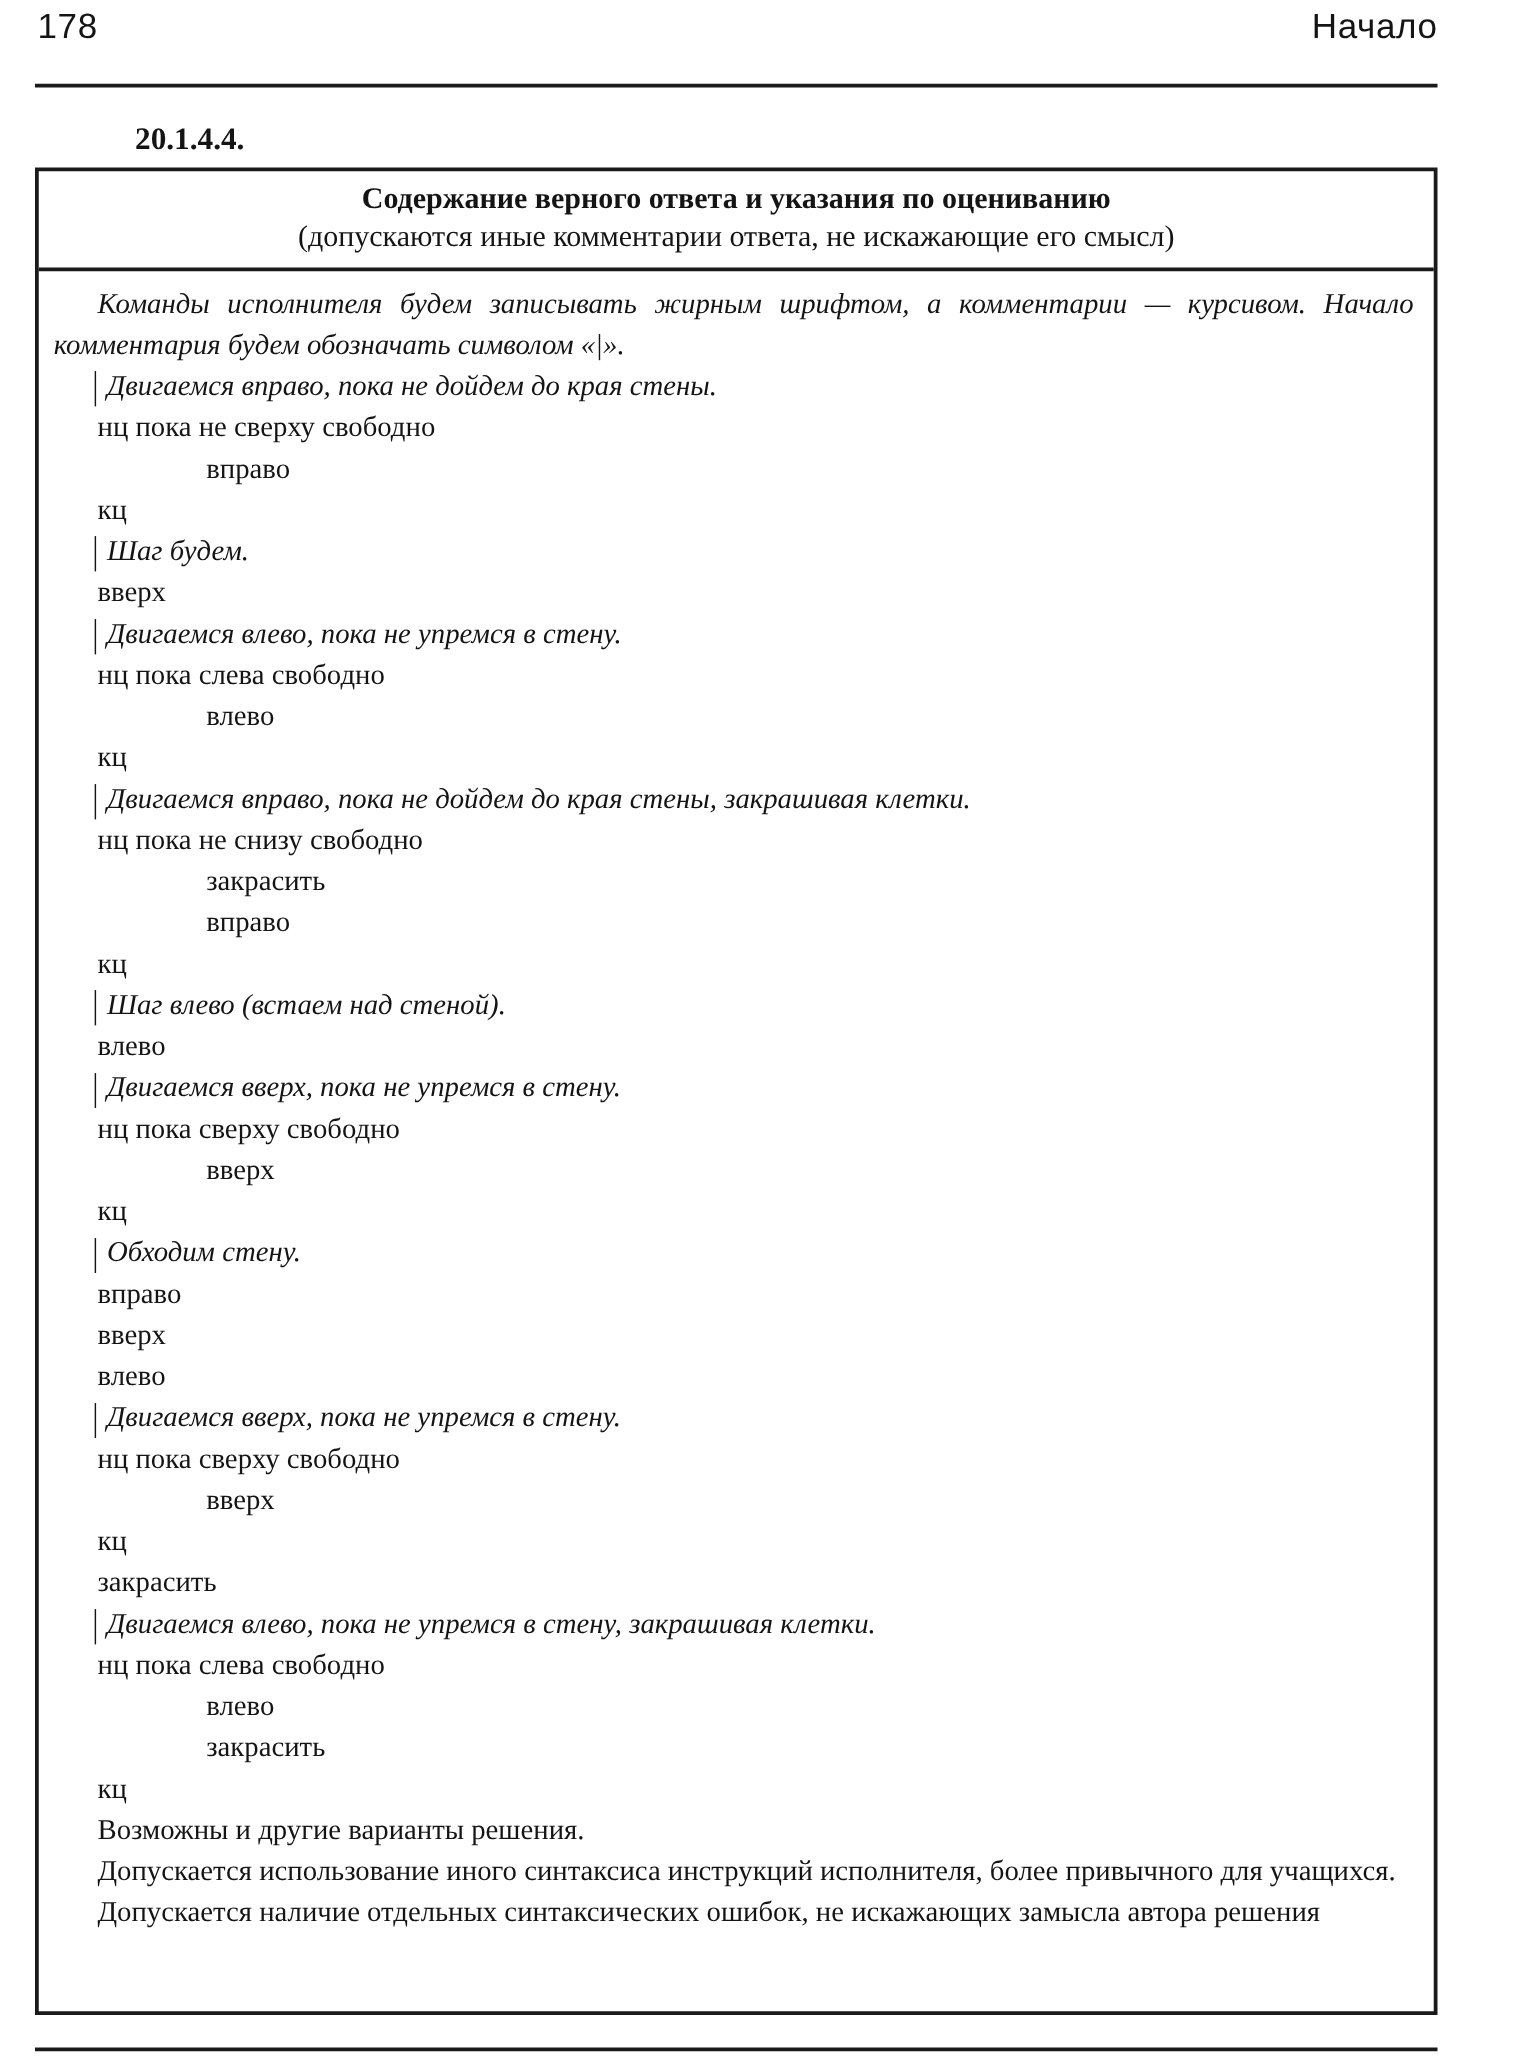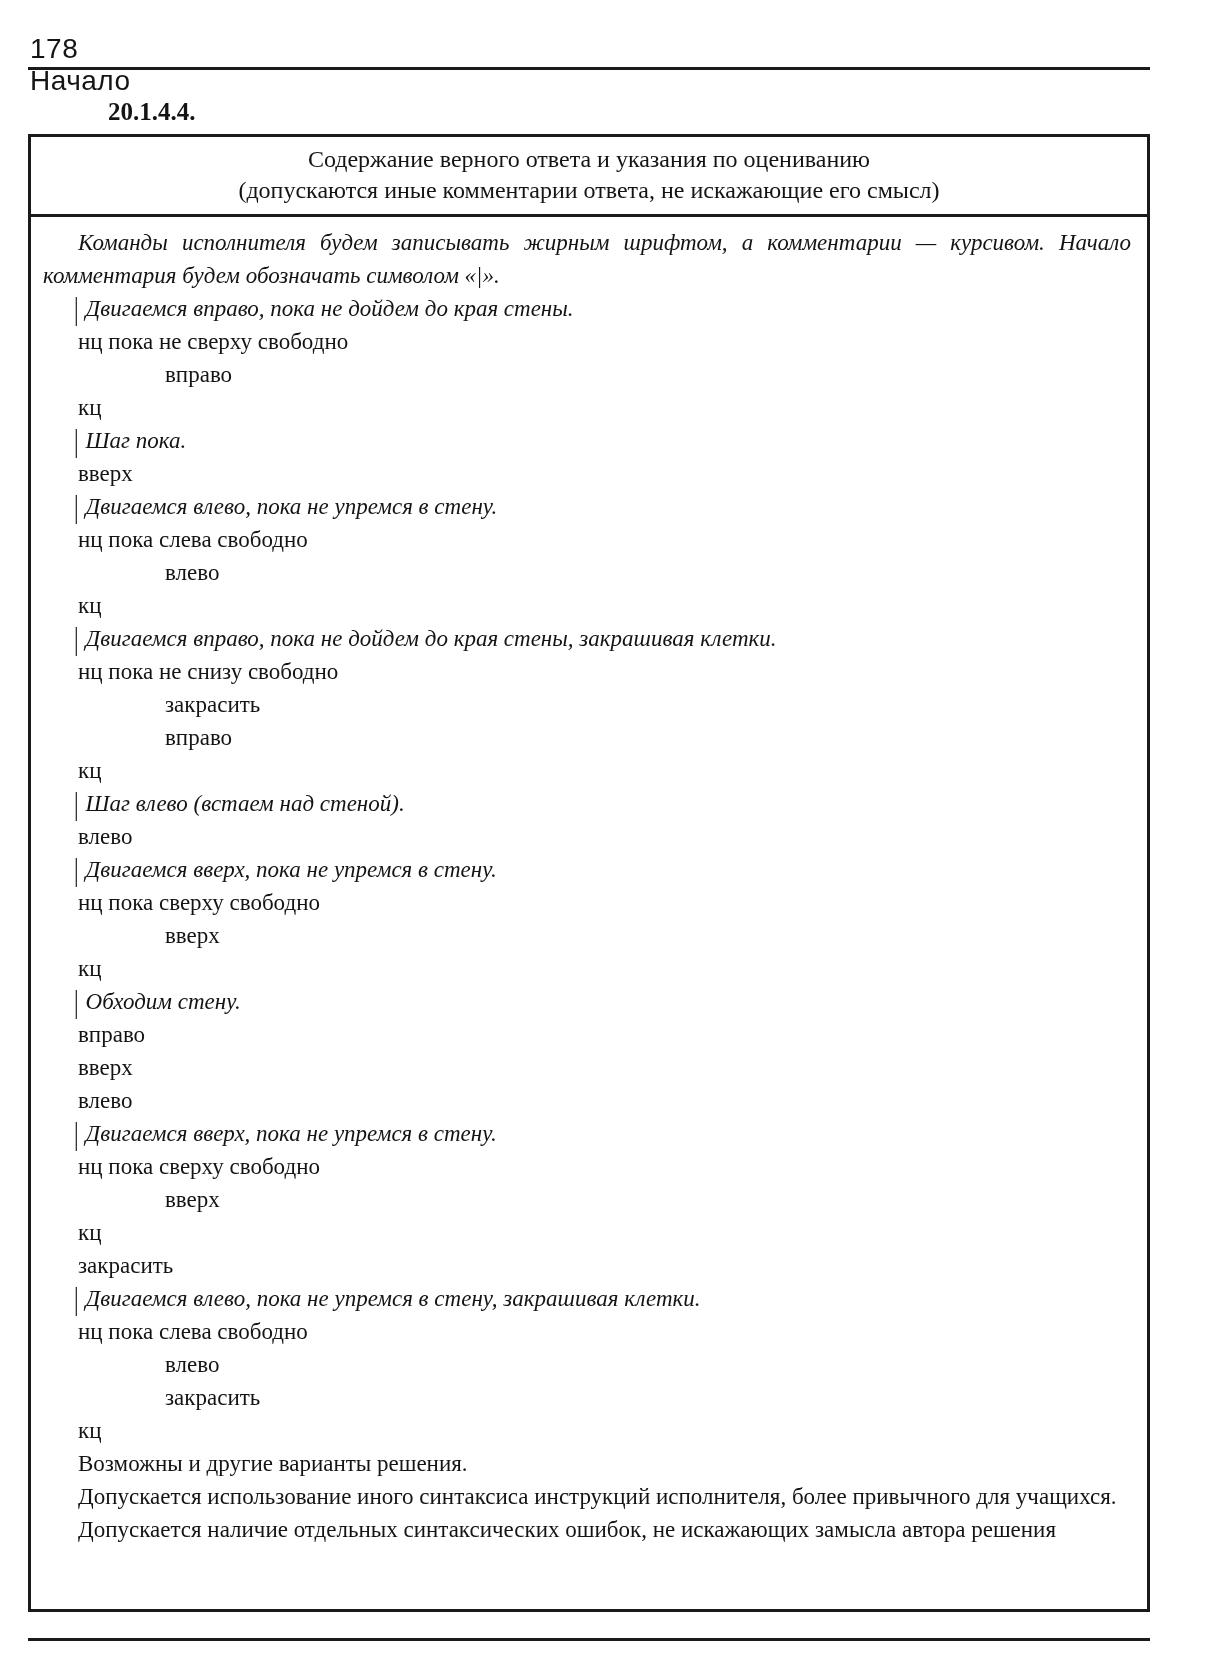--- a/index.html
+++ b/index.html
@@ -9,28 +9,27 @@
     font-family: "Liberation Serif", serif;
     color: #141414;
     position: relative;
     overflow: hidden;
   }
   .page { position: absolute; inset: 0; }
 
   
   .page-header {
     position: absolute;
-    top: 33px; left: 30px; right: 66px;
+    top: 5px; left: 30px; right: 66px;
     display: flex;
     justify-content: space-between;
     align-items: baseline;
     font-family: "Liberation Sans", sans-serif;
     font-size: 28px;
     letter-spacing: 0.5px;
-    flex-direction: column;
   }
   .header-rule {
     position: absolute;
     top: 67px; left: 28px;
     width: 1122px; height: 3px;
     background: #1a1a1a;
   }
 
   .section-number {
     position: absolute;
@@ -48,21 +47,21 @@
     height: 1478px;
     border: 3px solid #1a1a1a;
     background: #ffffff;
   }
   .table-head {
     border-bottom: 3px solid #1a1a1a;
     text-align: center;
     padding: 7px 12px 8px 12px;
   }
   .table-title {
-    font-weight: 400;
+    font-weight: 700;
     font-size: 24px;
     line-height: 31px;
   }
   .table-subtitle {
     font-size: 24px;
     line-height: 31px;
   }
   .table-body {
     padding: 9px 16px 8px 12px;
     font-size: 23px;
@@ -119,21 +118,21 @@
       <div class="table-title">Содержание верного ответа и указания по оцениванию</div>
       <div class="table-subtitle">(допускаются иные комментарии ответа, не искажающие его смысл)</div>
     </div>
     <div class="table-body">
       <p class="intro">Команды исполнителя будем записывать жирным шрифтом, а комментарии — курсивом. Начало комментария будем обозначать символом «|».</p>
       <div id="lines">
           <div class="line comment"><span class="bar">|</span><span>Двигаемся вправо, пока не дойдем до края стены.</span></div>
           <div class="line code indent0">нц пока не сверху свободно</div>
           <div class="line code indent1">вправо</div>
           <div class="line code indent0">кц</div>
-          <div class="line comment"><span class="bar">|</span><span>Шаг пока.</span></div>
+          <div class="line comment"><span class="bar">|</span><span>Шаг будем.</span></div>
           <div class="line code indent0">вверх</div>
           <div class="line comment"><span class="bar">|</span><span>Двигаемся влево, пока не упремся в стену.</span></div>
           <div class="line code indent0">нц пока слева свободно</div>
           <div class="line code indent1">влево</div>
           <div class="line code indent0">кц</div>
           <div class="line comment"><span class="bar">|</span><span>Двигаемся вправо, пока не дойдем до края стены, закрашивая клетки.</span></div>
           <div class="line code indent0">нц пока не снизу свободно</div>
           <div class="line code indent1">закрасить</div>
           <div class="line code indent1">вправо</div>
           <div class="line code indent0">кц</div>

